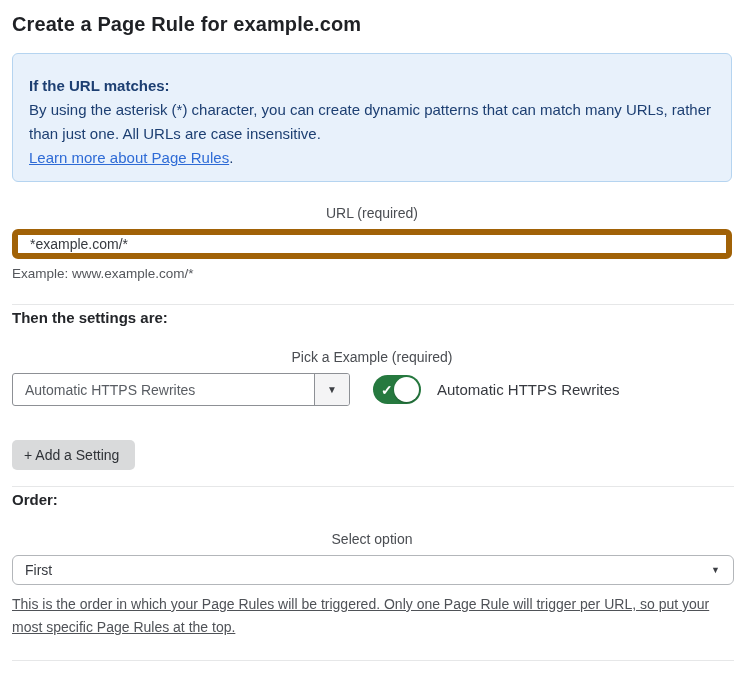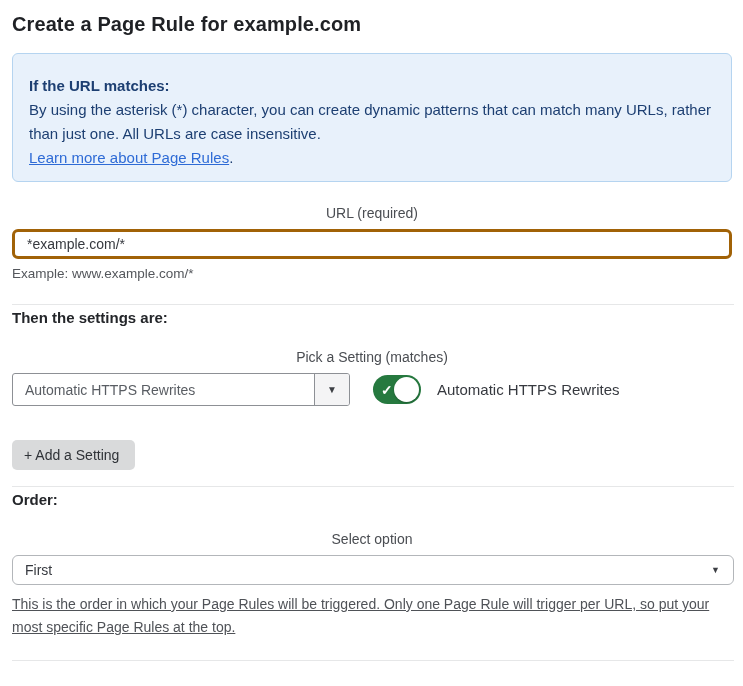--- a/index.html
+++ b/index.html
@@ -41,21 +41,21 @@
     font-size: 14px;
     color: #4a4d52;
     margin-top: 23px;
     margin-bottom: 8px;
     text-align: center;
   }
 
   .text-input {
     width: 720px;
     height: 30px;
-    border: 3px solid #a16207;
+    border: 6px solid #a16207;
     border-radius: 6px;
     padding: 0 12px;
     font-size: 14px;
     font-family: "Liberation Sans", sans-serif;
     color: #36393f;
     background: #fff;
     outline: none;
   }
 
   .hint-text {
@@ -215,21 +215,21 @@
   </div>
 
   <div class="field-label">URL (required)</div>
   <input class="text-input" type="text" value="*example.com/*" style="">
   <div class="hint-text">Example: www.example.com/*</div>
 
   <hr class="divider">
 
   <div class="section-heading">Then the settings are:</div>
 
-  <div class="field-label">Pick a Setting (matches)</div>
+  <div class="field-label">Pick a Example (required)</div>
   <div class="picker-row">
     <div class="setting-select">
       <div class="select-value">Automatic HTTPS Rewrites</div>
       <div class="select-arrow-btn">
           <span>▼</span>
         </div>
     </div>
     <div class="toggle-wrap">
       <div class="toggle">
         <span class="toggle-check">✓</span>

